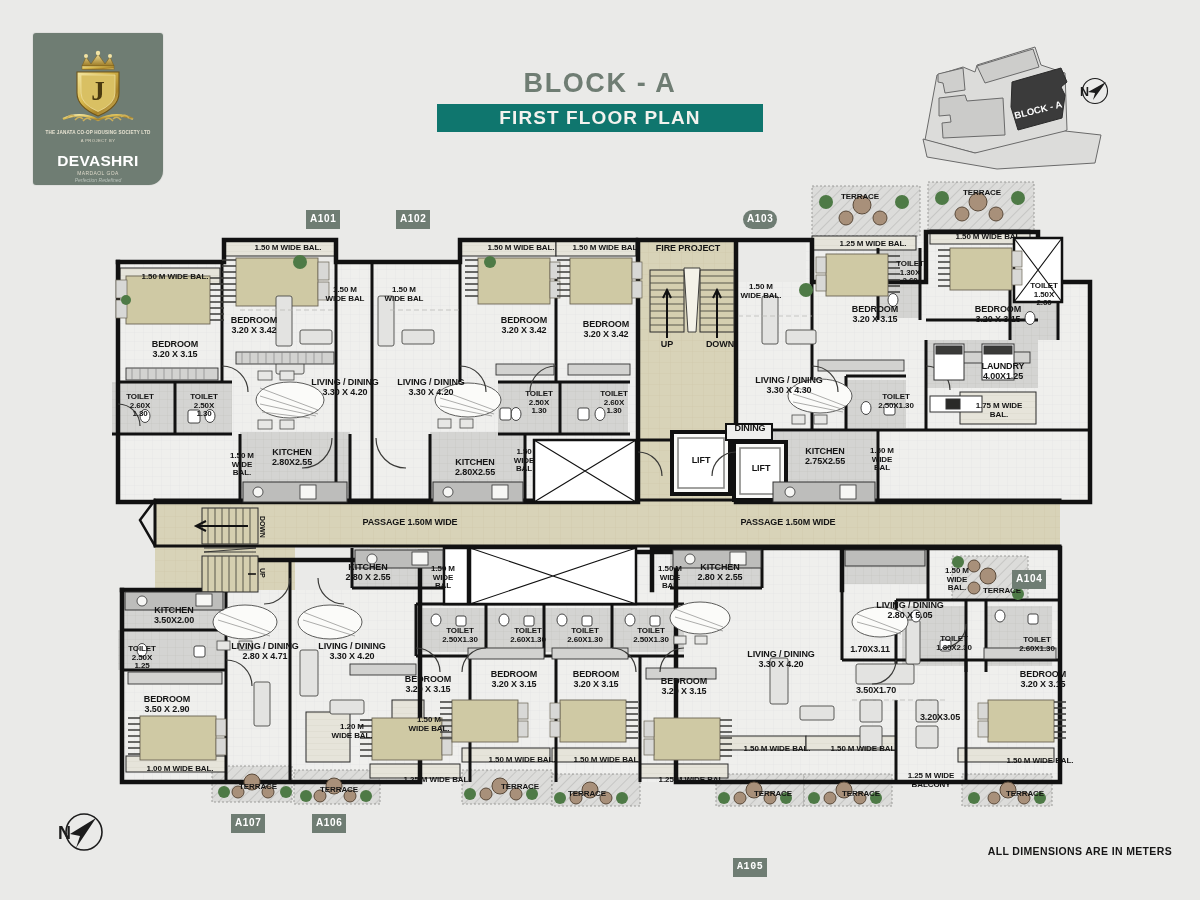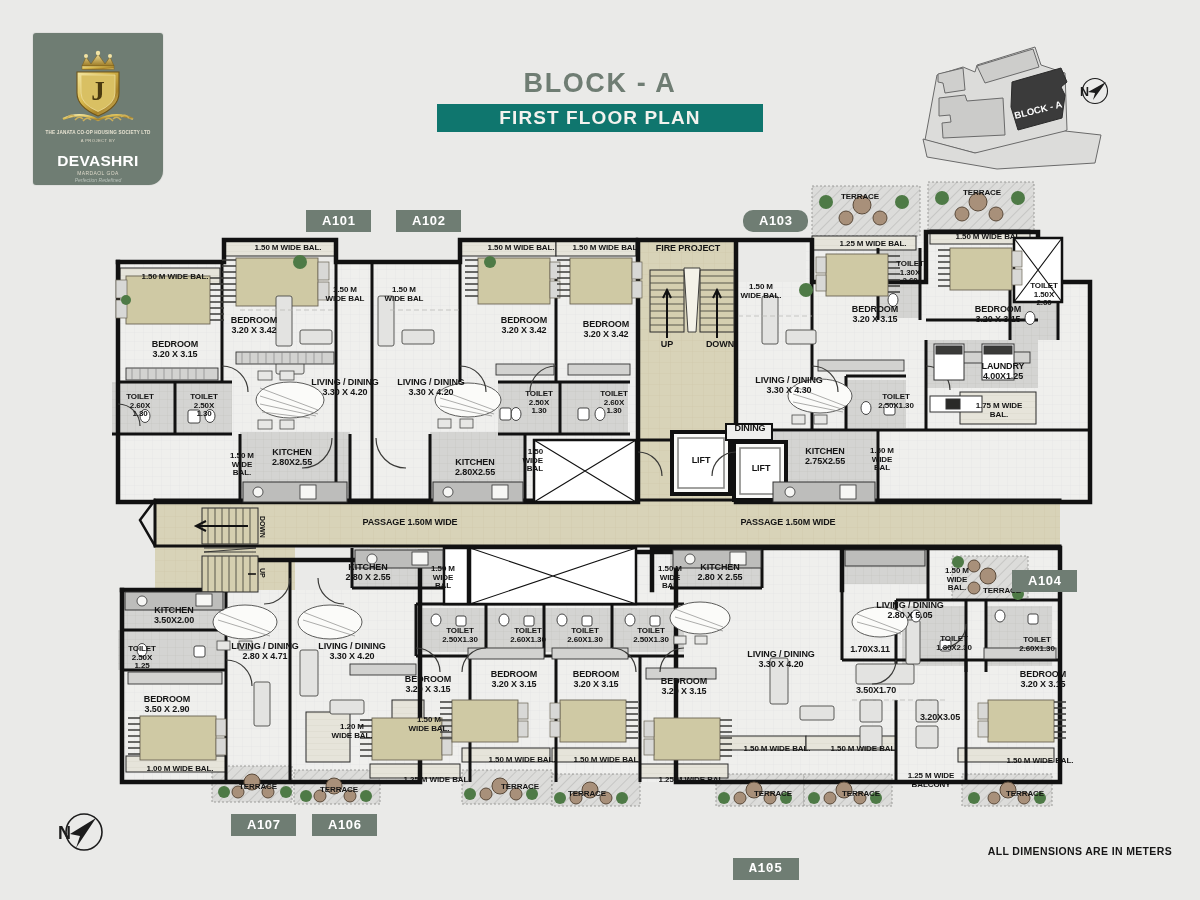--- a/index.html
+++ b/index.html
@@ -55,22 +55,22 @@
     color: #f2f2ee; font-size: 19px; font-weight: bold; letter-spacing: 1.1px;
   }
 
   
   .keyplan { position: absolute; left: 915px; top: 35px; width: 200px; height: 135px; }
   .np-key { position: absolute; right: 2px; top: 38px; width: 42px; height: 36px; }
 
   
   .badge {
     position: absolute; background: #6f7d73; color: #fff;
-    font-size: 13px; font-weight: bold; letter-spacing: .6px;
-    padding: 4px 16px 5px; line-height: 1;
+    font-size: 10px; font-weight: bold; letter-spacing: .6px;
+    padding: 4px 4px 5px; line-height: 1;
   }
 
   
   #plan { position: absolute; left: 0; top: 0; width: 1200px; height: 900px; }
 
   
   .rt {
     position: absolute; color: #141414; font-weight: bold;
     text-align: center; line-height: 1.08; letter-spacing: -0.1px;
     white-space: pre-line; pointer-events: none;
@@ -754,21 +754,21 @@
       <div class="rt s9" style="left: 560px; top: 320px; width: 92px;">BEDROOM
 3.20 X 3.42</div>
       <div class="rt s8" style="left: 517px; top: 390px; width: 44px;">TOILET
 2.50X
 1.30</div>
       <div class="rt s8" style="left: 592px; top: 390px; width: 44px;">TOILET
 2.60X
 1.30</div>
       <div class="rt s9" style="left: 441px; top: 458px; width: 68px;">KITCHEN
 2.80X2.55</div>
-      <div class="rt s8" style="left: 505px; top: 448px; width: 38px; text-align: right;">1.50
+      <div class="rt s8" style="left: 505px; top: 448px; width: 38px;">1.50
 WIDE
 BAL</div>
       <div class="rt s8" style="left: 738px; top: 283px; width: 46px;">1.50 M
 WIDE BAL.</div>
       <div class="rt s9" style="left: 737px; top: 376px; width: 104px;">LIVING / DINING
 3.30 X 4.30</div>
       <div class="rt s8" style="left: 869px; top: 393px; width: 54px;">TOILET
 2.50X1.30</div>
       <div class="rt s9" style="left: 791px; top: 447px; width: 68px;">KITCHEN
 2.75X2.55</div>

